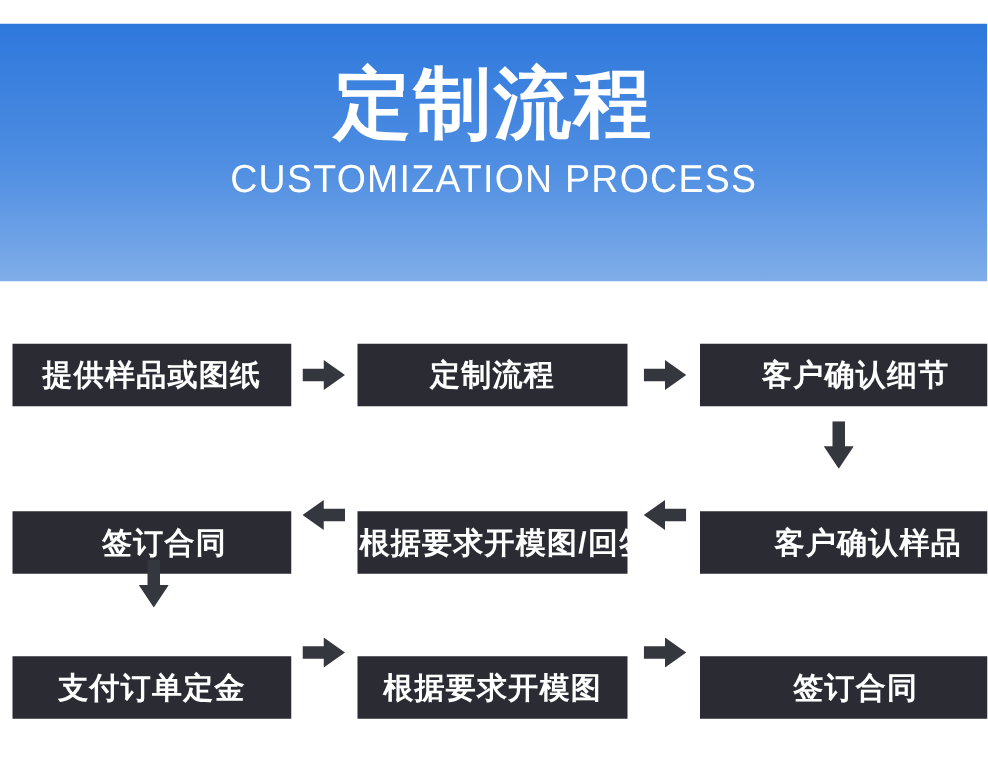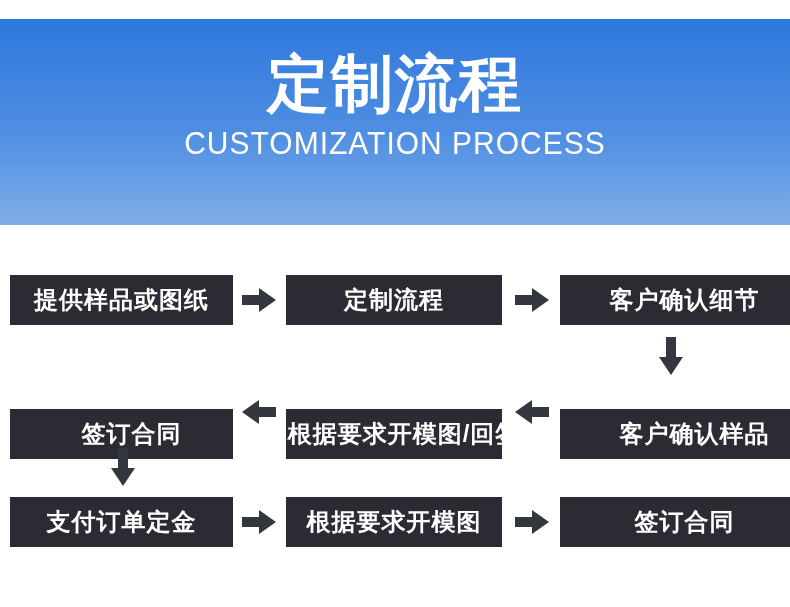--- a/index.html
+++ b/index.html
@@ -51,21 +51,21 @@
     font-size:24px;
     font-weight:700;
     letter-spacing:1px;
     white-space:nowrap;
   }
   .col1{left:10px;width:223px;}
   .col2{left:286px;width:216px;}
   .col3{left:560px;width:249px;}
   .row1{top:275px;}
   .row2{top:409px;padding-left:20px;}
-  .row3{top:497px;text-align:center;}
+  .row3{top:525px;text-align:center;}
   .arrow{position:absolute;color:var(--arrow-color);line-height:0;}
   .h-arrow{width:34px;height:24px;}
   .v-arrow{width:24px;height:38px;}
   .a-r1g1{left:242px;top:288px;}
   .a-r1g2{left:515px;top:288px;}
   .a-r2g1{left:242px;top:400px;}
   .a-r2g2{left:515px;top:400px;}
   .a-r3g1{left:242px;top:510px;}
   .a-r3g2{left:515px;top:510px;}
   .a-down1{left:659px;top:337px;}

